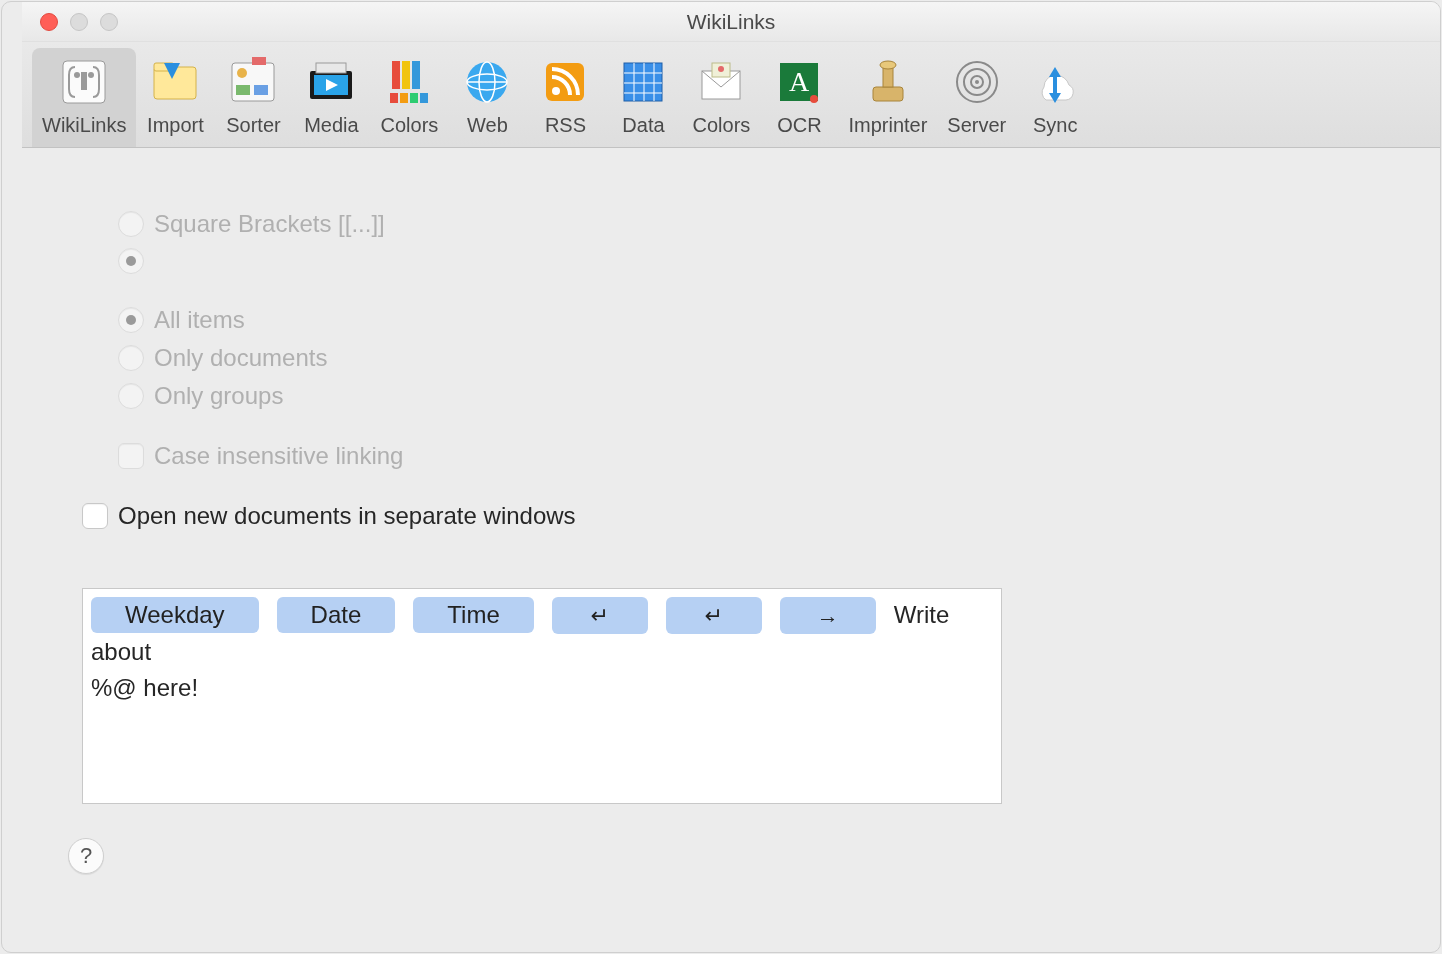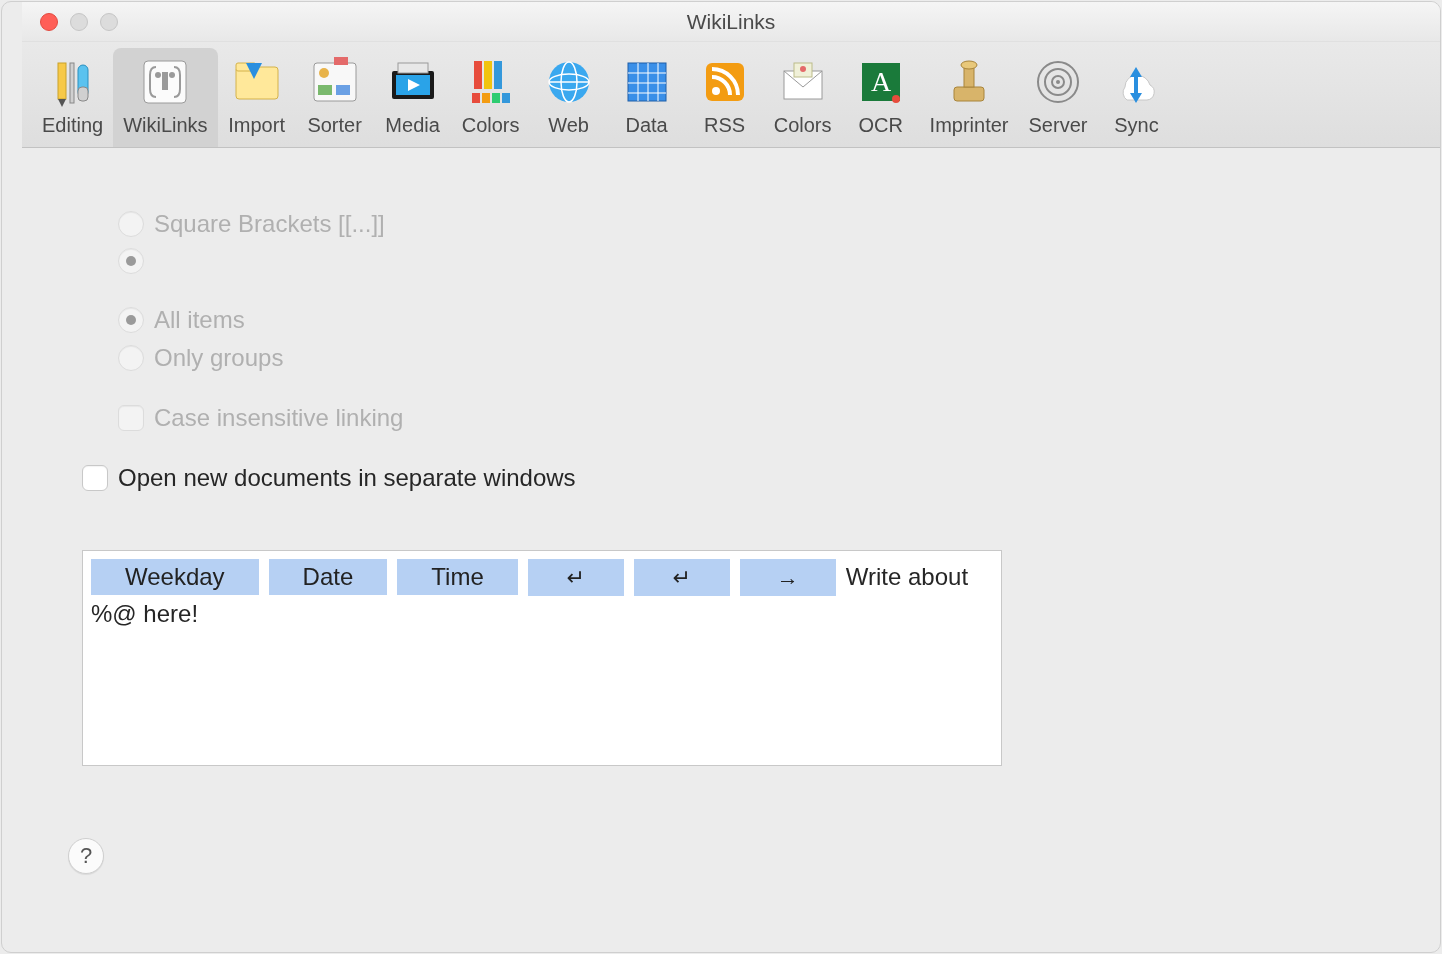--- a/index.html
+++ b/index.html
@@ -142,23 +142,23 @@
     height: 216px;
     background: #fff;
     border: 1px solid #c8c8c8;
     padding: 8px;
     font-size: 24px;
     line-height: 36px;
   }
   .token {
     display: inline-block;
     background: #b6d0f3;
-    border-radius: 0;
+    border-radius: 6px;
     padding: 0 34px;
-    margin-right: 10px;
+    margin-right: 18px;
     color: #222;
     text-align: center;
     min-width: 96px;
   }
   .token .sym { font-size: 22px; }
   .template-text { white-space: normal; }
   .help-btn {
     position: absolute;
     left: 46px;
     bottom: 78px;
@@ -183,32 +183,20 @@
       <div class="tl red"></div>
       <div class="tl gray"></div>
       <div class="tl gray"></div>
     </div>
     <div class="title">WikiLinks</div>
   </div>
 
   <div class="toolbar">
 
 
-    <div class="tbitem">
-      <div class="icon">
-        <svg width="50" height="50" viewBox="0 0 50 50">
-          <rect x="10" y="6" width="8" height="36" fill="#f7c948" stroke="#caa22a"></rect>
-          <polygon points="10,42 18,42 14,50" fill="#555"></polygon>
-          <rect x="22" y="6" width="4" height="40" fill="#d0d0d0" stroke="#888"></rect>
-          <rect x="30" y="8" width="10" height="32" rx="5" fill="#5ac2ef" stroke="#2a8fbf"></rect>
-          <rect x="30" y="30" width="10" height="14" rx="4" fill="#d0d0d0" stroke="#888"></rect>
-        </svg>
-      </div>
-      <div class="lbl">Editing</div>
-    </div>
 
     <div class="tbitem selected">
       <div class="icon">
         <svg width="50" height="50" viewBox="0 0 50 50">
           <rect x="4" y="4" width="42" height="42" rx="4" fill="#fbfbfb" stroke="#9a9a9a"></rect>
           <path d="M16 10c-4 0-6 3-6 8v14c0 5 2 8 6 8" fill="none" stroke="#9a9a9a" stroke-width="2"></path>
           <path d="M34 10c4 0 6 3 6 8v14c0 5-2 8-6 8" fill="none" stroke="#9a9a9a" stroke-width="2"></path>
           <circle cx="18" cy="18" r="3" fill="#9a9a9a"></circle>
           <circle cx="32" cy="18" r="3" fill="#9a9a9a"></circle>
           <rect x="22" y="15" width="6" height="18" fill="#9a9a9a"></rect>
@@ -276,47 +264,47 @@
           <ellipse cx="25" cy="25" rx="8" ry="20" fill="none" stroke="#fff" stroke-width="1.5"></ellipse>
           <line x1="5" y1="25" x2="45" y2="25" stroke="#fff" stroke-width="1.5"></line>
         </svg>
       </div>
       <div class="lbl">Web</div>
     </div>
 
     <div class="tbitem">
       <div class="icon">
         <svg width="50" height="50" viewBox="0 0 50 50">
+          <rect x="6" y="6" width="38" height="38" rx="6" fill="#f39c12"></rect>
+          <circle cx="16" cy="34" r="4" fill="#fff"></circle>
+          <path d="M12 20a18 18 0 0 1 18 18" fill="none" stroke="#fff" stroke-width="4"></path>
+          <path d="M12 12a26 26 0 0 1 26 26" fill="none" stroke="#fff" stroke-width="4"></path>
+        </svg>
+      </div>
+      <div class="lbl">RSS</div>
+    </div>
+
+    <div class="tbitem">
+      <div class="icon">
+        <svg width="50" height="50" viewBox="0 0 50 50">
           <rect x="6" y="6" width="38" height="38" fill="#3a8fe8" stroke="#1f5fa8"></rect>
           <line x1="6" y1="16" x2="44" y2="16" stroke="#fff"></line>
           <line x1="6" y1="26" x2="44" y2="26" stroke="#fff"></line>
           <line x1="6" y1="36" x2="44" y2="36" stroke="#fff"></line>
           <line x1="16" y1="6" x2="16" y2="44" stroke="#fff"></line>
           <line x1="26" y1="6" x2="26" y2="44" stroke="#fff"></line>
           <line x1="36" y1="6" x2="36" y2="44" stroke="#fff"></line>
         </svg>
       </div>
       <div class="lbl">Data</div>
     </div>
 
     <div class="tbitem">
       <div class="icon">
         <svg width="50" height="50" viewBox="0 0 50 50">
-          <rect x="6" y="6" width="38" height="38" rx="6" fill="#f39c12"></rect>
-          <circle cx="16" cy="34" r="4" fill="#fff"></circle>
-          <path d="M12 20a18 18 0 0 1 18 18" fill="none" stroke="#fff" stroke-width="4"></path>
-          <path d="M12 12a26 26 0 0 1 26 26" fill="none" stroke="#fff" stroke-width="4"></path>
-        </svg>
-      </div>
-      <div class="lbl">RSS</div>
-    </div>
-
-    <div class="tbitem">
-      <div class="icon">
-        <svg width="50" height="50" viewBox="0 0 50 50">
           <rect x="6" y="14" width="38" height="28" fill="#fff" stroke="#9a9a9a"></rect>
           <polyline points="6,14 25,30 44,14" fill="none" stroke="#9a9a9a"></polyline>
           <rect x="16" y="6" width="18" height="14" fill="#f0f0d8" stroke="#bcbc8a"></rect>
           <circle cx="25" cy="12" r="3" fill="#e46a6a"></circle>
         </svg>
       </div>
       <div class="lbl">Colors</div>
     </div>
 
     <div class="tbitem">
@@ -380,20 +368,24 @@
         </div>
         <div class="chk-line indent">
           <div class="radio disabled selected"></div>
         </div>
 
         <div class="group-gap"></div>
 
         <div class="chk-line indent">
           <div class="radio disabled selected"></div>
           <span class="opt-label disabled">All items</span>
+        </div>
+        <div class="chk-line indent">
+          <div class="radio disabled"></div>
+          <span class="opt-label disabled">Only documents</span>
         </div>
         <div class="chk-line indent">
           <div class="radio disabled"></div>
           <span class="opt-label disabled">Only groups</span>
         </div>
 
         <div class="group-gap"></div>
 
         <div class="chk-line indent">
           <div class="chk disabled"></div>

